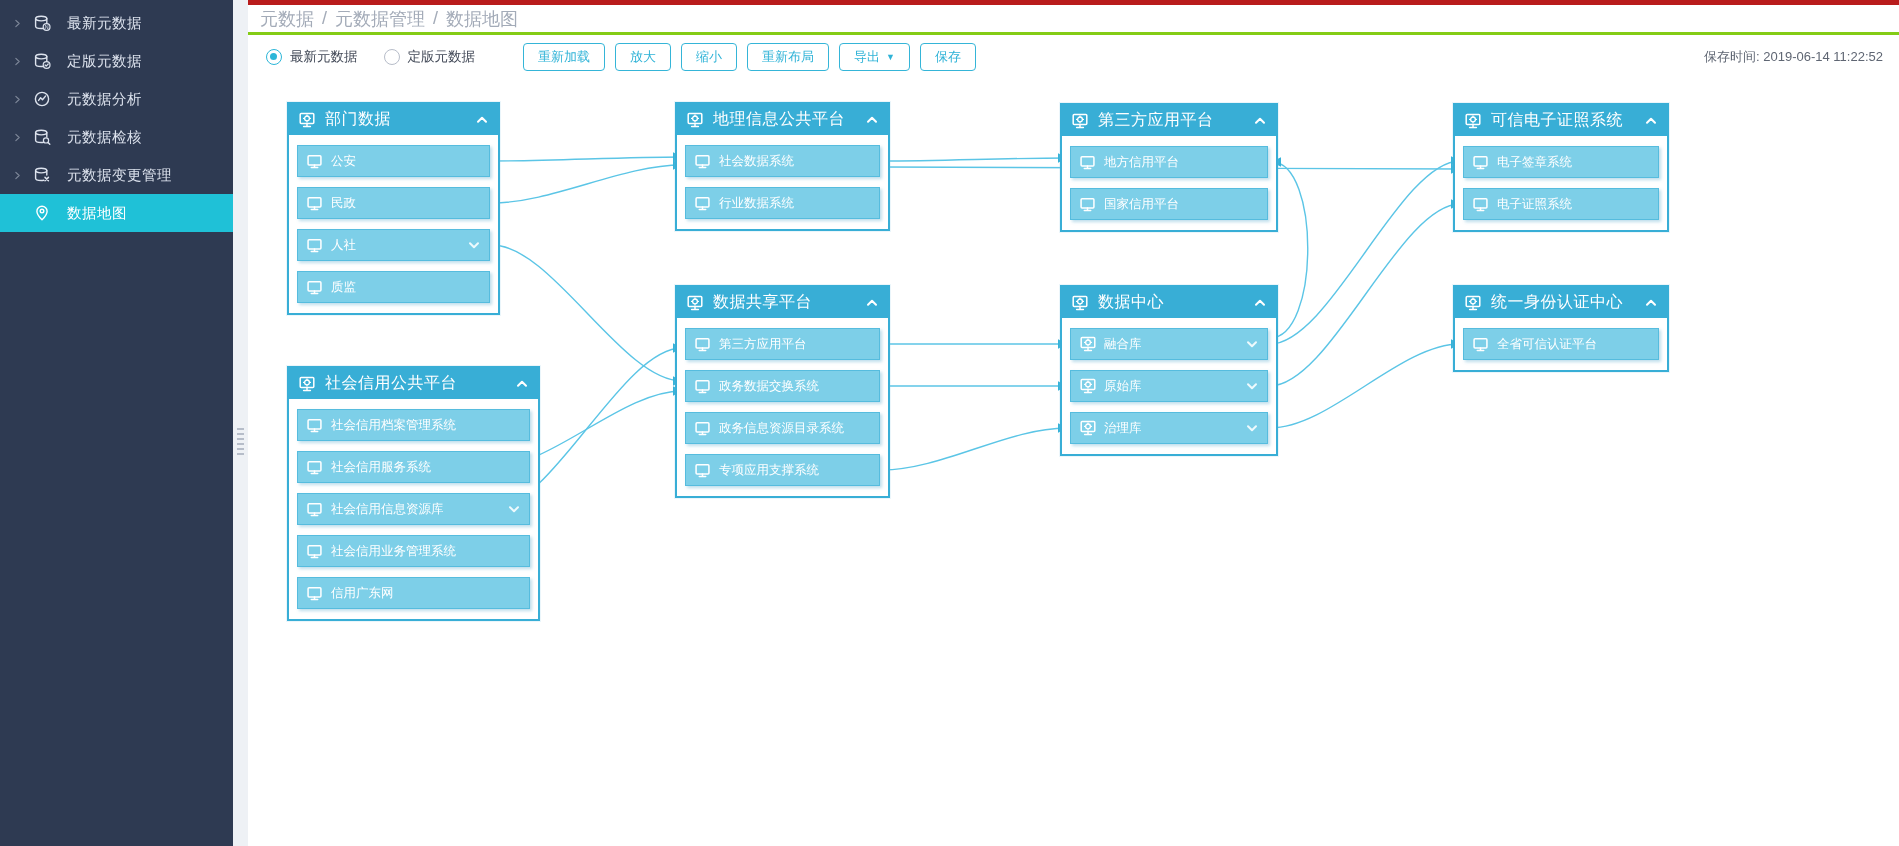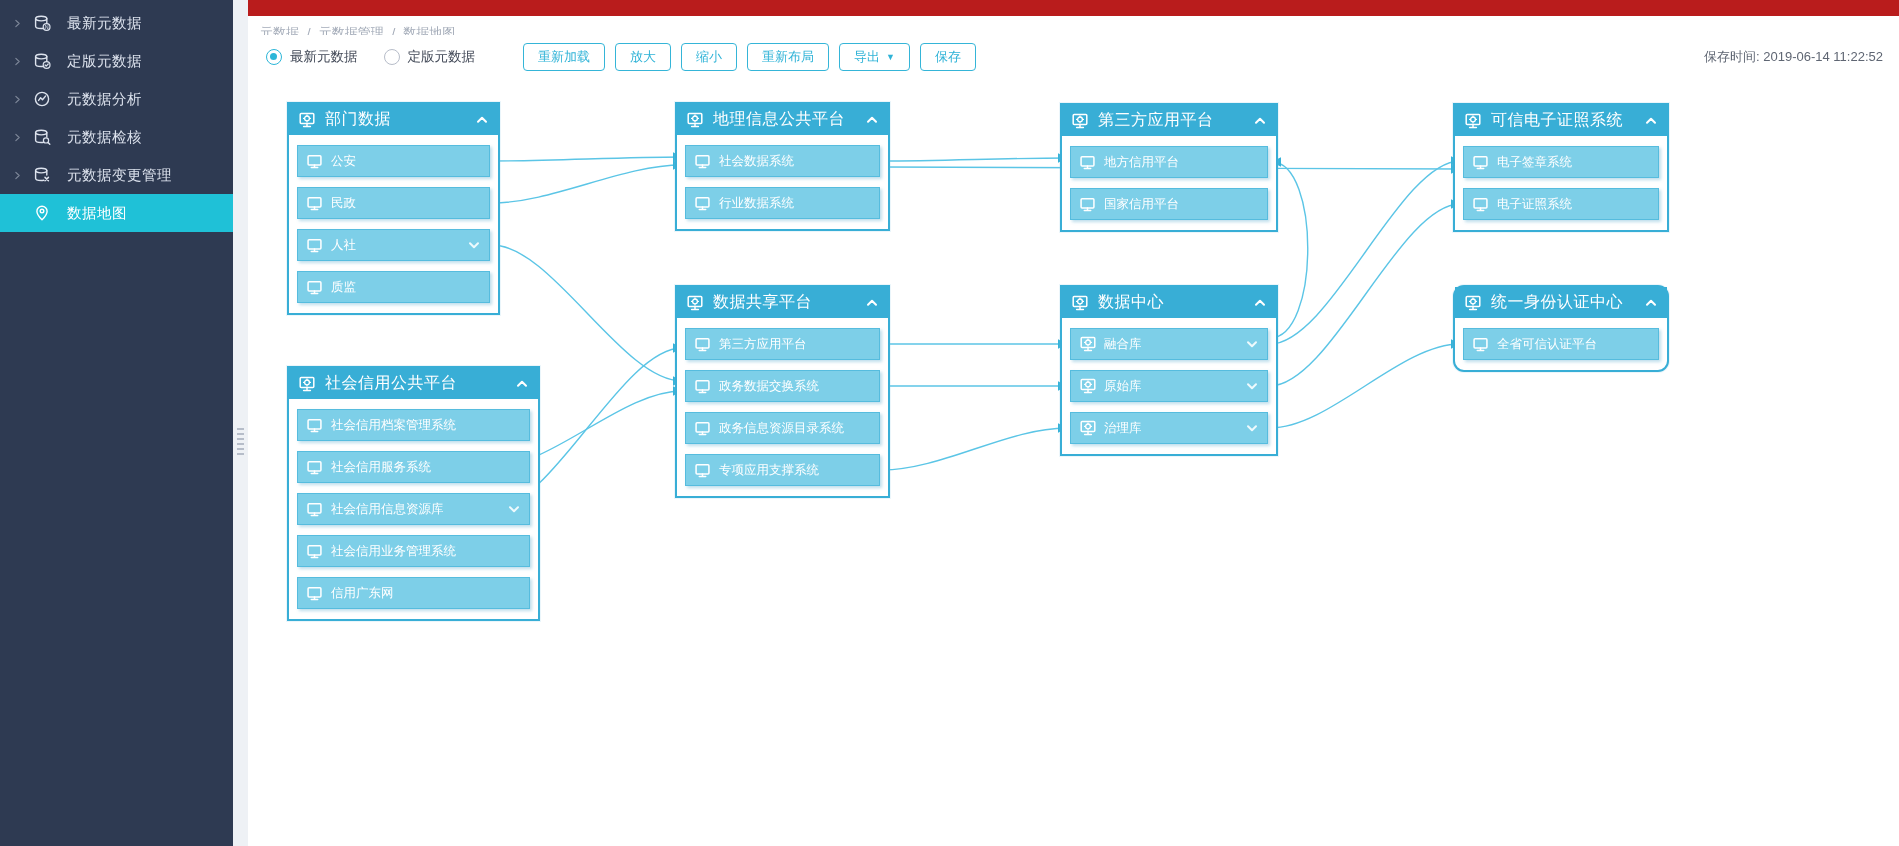--- a/index.html
+++ b/index.html
@@ -15,21 +15,21 @@
   .side-item .s-label { letter-spacing:.5px; }
   .side-item.active { background:#1fc1d7; color:#fff; }
   .side-item.active .s-icon { color:#fff; }
 
   
   .gutter { position:absolute; left:233px; top:0; width:15px; height:846px; background:#eef1f5; z-index:4; }
   .gutter-handle { position:absolute; left:4px; top:428px; width:7px; display:flex; flex-direction:column; gap:3px; cursor:col-resize; }
   .gutter-handle i { display:block; height:2px; background:#b6bdc9; }
 
   
-  .crumbbar { position:absolute; left:248px; top:16px; width:1651px; height:34px; background:#fff; border-bottom:1px solid #84cc16; display:flex; align-items:center; padding-left:12px; font-size:13px; color:#a3abb8; z-index:3; }
+  .crumbbar { position:absolute; left:248px; top:5px; width:1651px; height:34px; background:#fff; border-bottom:7px solid #84cc16; display:flex; align-items:center; padding-left:12px; font-size:18px; color:#a3abb8; z-index:3; }
   .crumbbar .crumb { cursor:pointer; }
   .crumbbar .sep { margin:0 8px; }
 
   .toolbar { position:absolute; left:248px; top:35px; width:1651px; height:44px; background:#fff; display:flex; align-items:center; padding:0 16px 0 18px; z-index:3; }
   .radio { display:flex; align-items:center; margin-right:26px; cursor:pointer; }
   .radio-dot { width:16px; height:16px; border-radius:50%; border:1.5px solid #b7bdc9; position:relative; background:#fff; }
   .radio.checked .radio-dot { border-color:#2cb6d8; }
   .radio.checked .radio-dot::after { content:""; position:absolute; left:3px; top:3px; width:7px; height:7px; border-radius:50%; background:#2cb6d8; }
   .radio .r-label { margin-left:8px; font-size:13.5px; color:#424957; }
   .btn-group { display:flex; align-items:center; margin-left:22px; }
@@ -604,21 +604,21 @@
             </span>
             <span class="n-label">治理库</span>
             <span class="n-chev">
               <svg width="14" height="14" viewBox="0 0 14 14" fill="none" stroke="currentColor" stroke-width="1.4" stroke-linecap="round" stroke-linejoin="round">
                 <path d="M3 5.2l4 4 4-4" stroke-width="2"></path>
               </svg>
             </span>
           </div>
         </div>
       </div>
-      <div class="group" style="left: 1205px; top: 206px; width: 216px; border-radius: 11px;">
+      <div class="group" style="left: 1205px; top: 206px; width: 216px;">
         <div class="g-head">
           <span class="g-icon">
             <svg width="18" height="18" viewBox="0 0 18 18" fill="none" stroke="currentColor" stroke-width="1.4" stroke-linecap="round" stroke-linejoin="round">
               <rect x="2.2" y="2.4" width="13.6" height="10" rx="1" stroke-width="1.5"></rect>
               <circle cx="9" cy="7.4" r="2.4" stroke-width="1.3"></circle>
               <path d="M9 3.9v1M9 9.9v1M5.5 7.4h1M11.5 7.4h1" stroke-width="1.1"></path>
               <path d="M9 12.4v2.4M5.6 15.4h6.8" stroke-width="1.5"></path>
             </svg>
           </span>
           <span class="g-title">统一身份认证中心</span>

